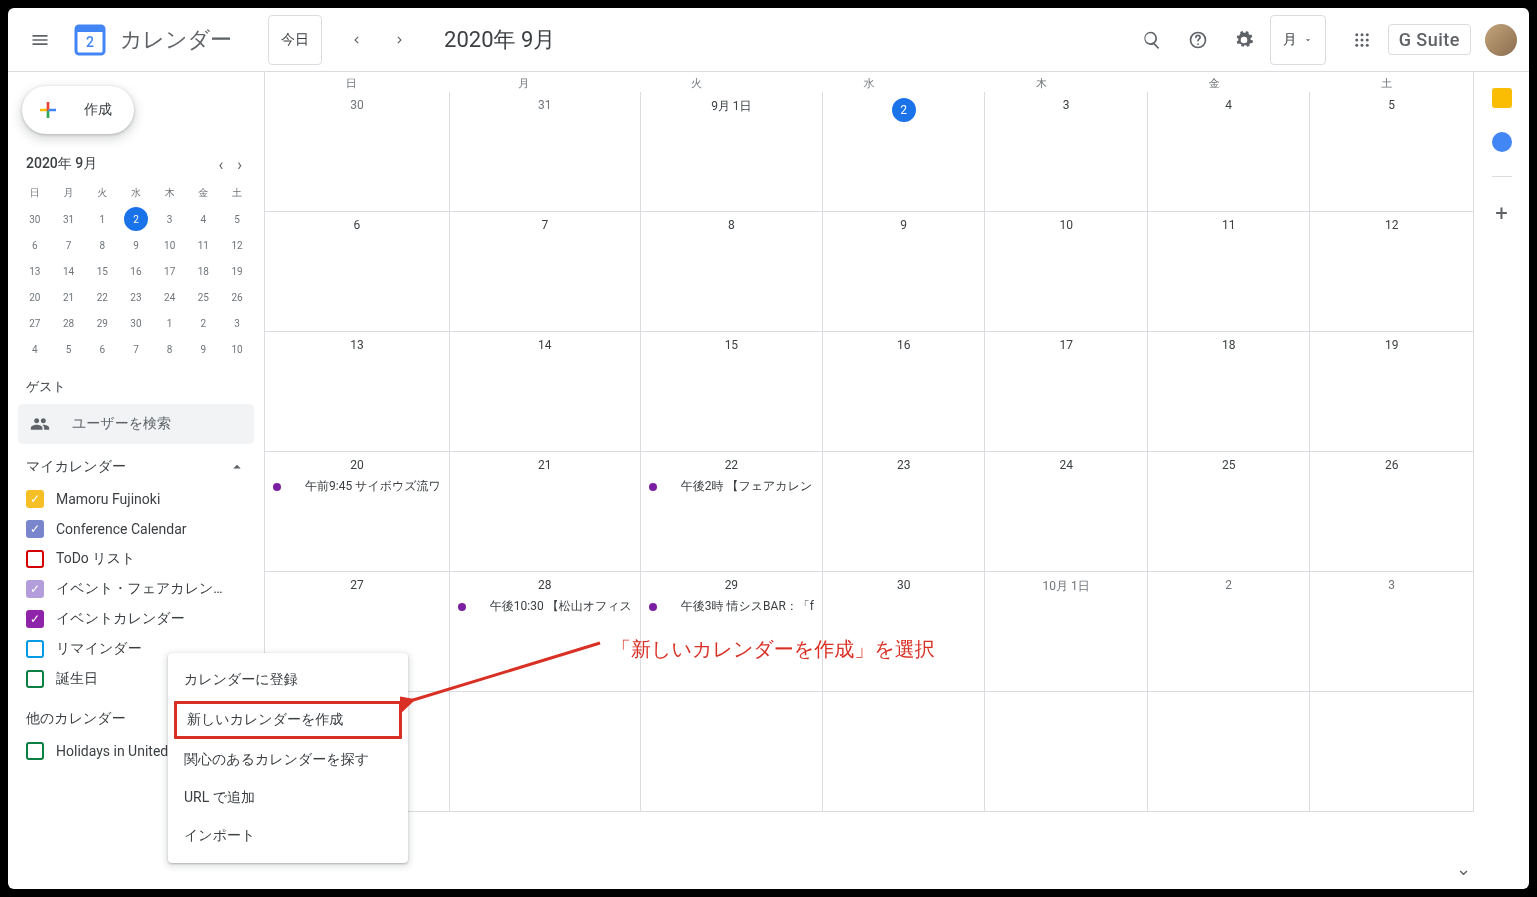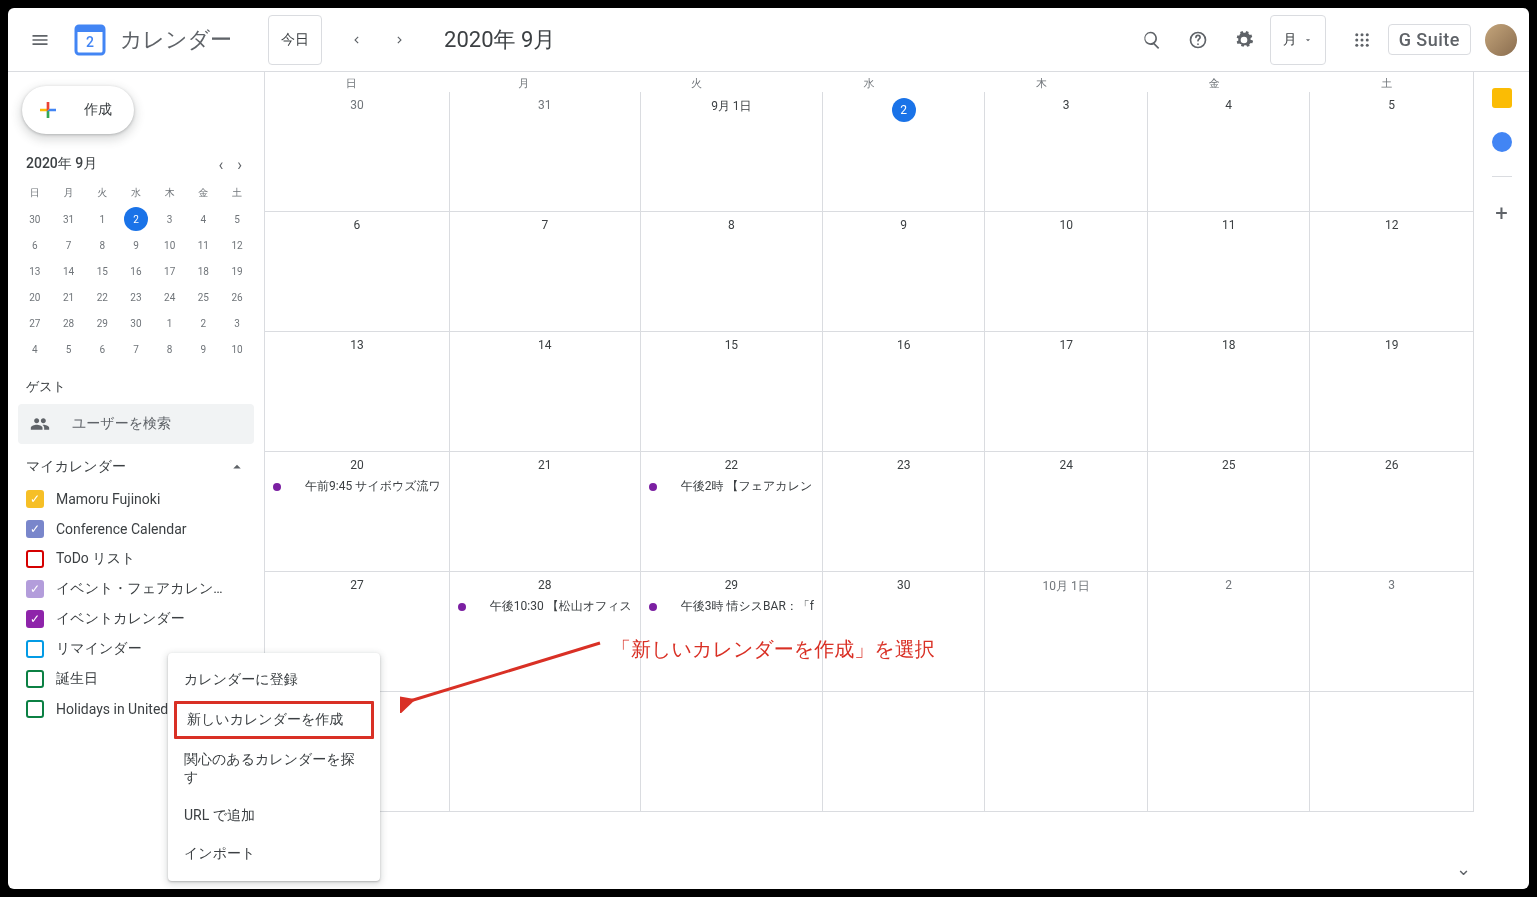--- a/index.html
+++ b/index.html
@@ -48,21 +48,21 @@
   .day-cell{border-right:1px solid var(--border);border-bottom:1px solid var(--border);padding:4px 4px;font-size:12px;position:relative;min-height:120px;}
   .day-cell:nth-child(7n){border-right:none;}
   .day-num{text-align:center;font-size:12px;color:var(--text);margin:2px 0 4px 0;}
   .day-num .today-badge{background:var(--blue);color:#fff;border-radius:50%;display:inline-flex;align-items:center;justify-content:center;width:24px;height:24px;}
   .day-num .other{color:var(--muted);}
   .event{display:flex;align-items:center;gap:24px;font-size:12px;color:var(--text);padding:2px 4px;white-space:nowrap;overflow:hidden;}
   .event .dot{width:8px;height:8px;border-radius:50%;background:#7b1fa2;flex-shrink:0;}
   .side-panel{width:56px;border-left:1px solid var(--border);display:flex;flex-direction:column;align-items:center;padding-top:16px;gap:24px;}
   .side-icon{width:20px;height:20px;border-radius:3px;}
   .side-plus{font-size:22px;color:#5f6368;cursor:pointer;}
-  .popup{position:absolute;left:160px;top:645px;width:212px;background:#fff;border-radius:4px;box-shadow:0 2px 6px 2px rgba(60,64,67,.15),0 1px 2px rgba(60,64,67,.3);padding:8px 0;z-index:50;}
+  .popup{position:absolute;left:160px;top:645px;width:240px;background:#fff;border-radius:4px;box-shadow:0 2px 6px 2px rgba(60,64,67,.15),0 1px 2px rgba(60,64,67,.3);padding:8px 0;z-index:50;}
   .popup-item{padding:10px 16px;font-size:14px;color:var(--text);cursor:pointer;}
   .popup-item.highlight{border:3px solid #d93025;border-radius:1px;margin:2px 6px;padding:7px 10px;}
   .annotation{position:absolute;left:595px;top:628px;color:#d93025;font-size:20px;z-index:60;margin-left:8px;}
   svg.arrow{position:absolute;left:392px;top:625px;z-index:55;}
   .scroll-arrow{position:absolute;right:58px;bottom:10px;color:#5f6368;font-size:18px;}
 </style>
 </head>
 <body>
 
 <div class="frame">
@@ -265,20 +265,23 @@
             </div>
             <div class="cal-item">
               <span class="chk" style="border-color: rgb(3, 155, 229);"></span>
               <span>リマインダー</span>
             </div>
             <div class="cal-item">
               <span class="chk" style="border-color: rgb(11, 128, 67);"></span>
               <span>誕生日</span>
             </div>
           </div>
+        <div class="cal-head" style="margin-top:8px;">
+          <span>他のカレンダー</span>
+        </div>
         <div id="other-cal-list">
             <div class="cal-item">
               <span class="chk" style="border-color: rgb(11, 128, 67);"></span>
               <span>Holidays in United</span>
             </div>
           </div>
       </div>
     </div>
 
     <div class="grid-area">

